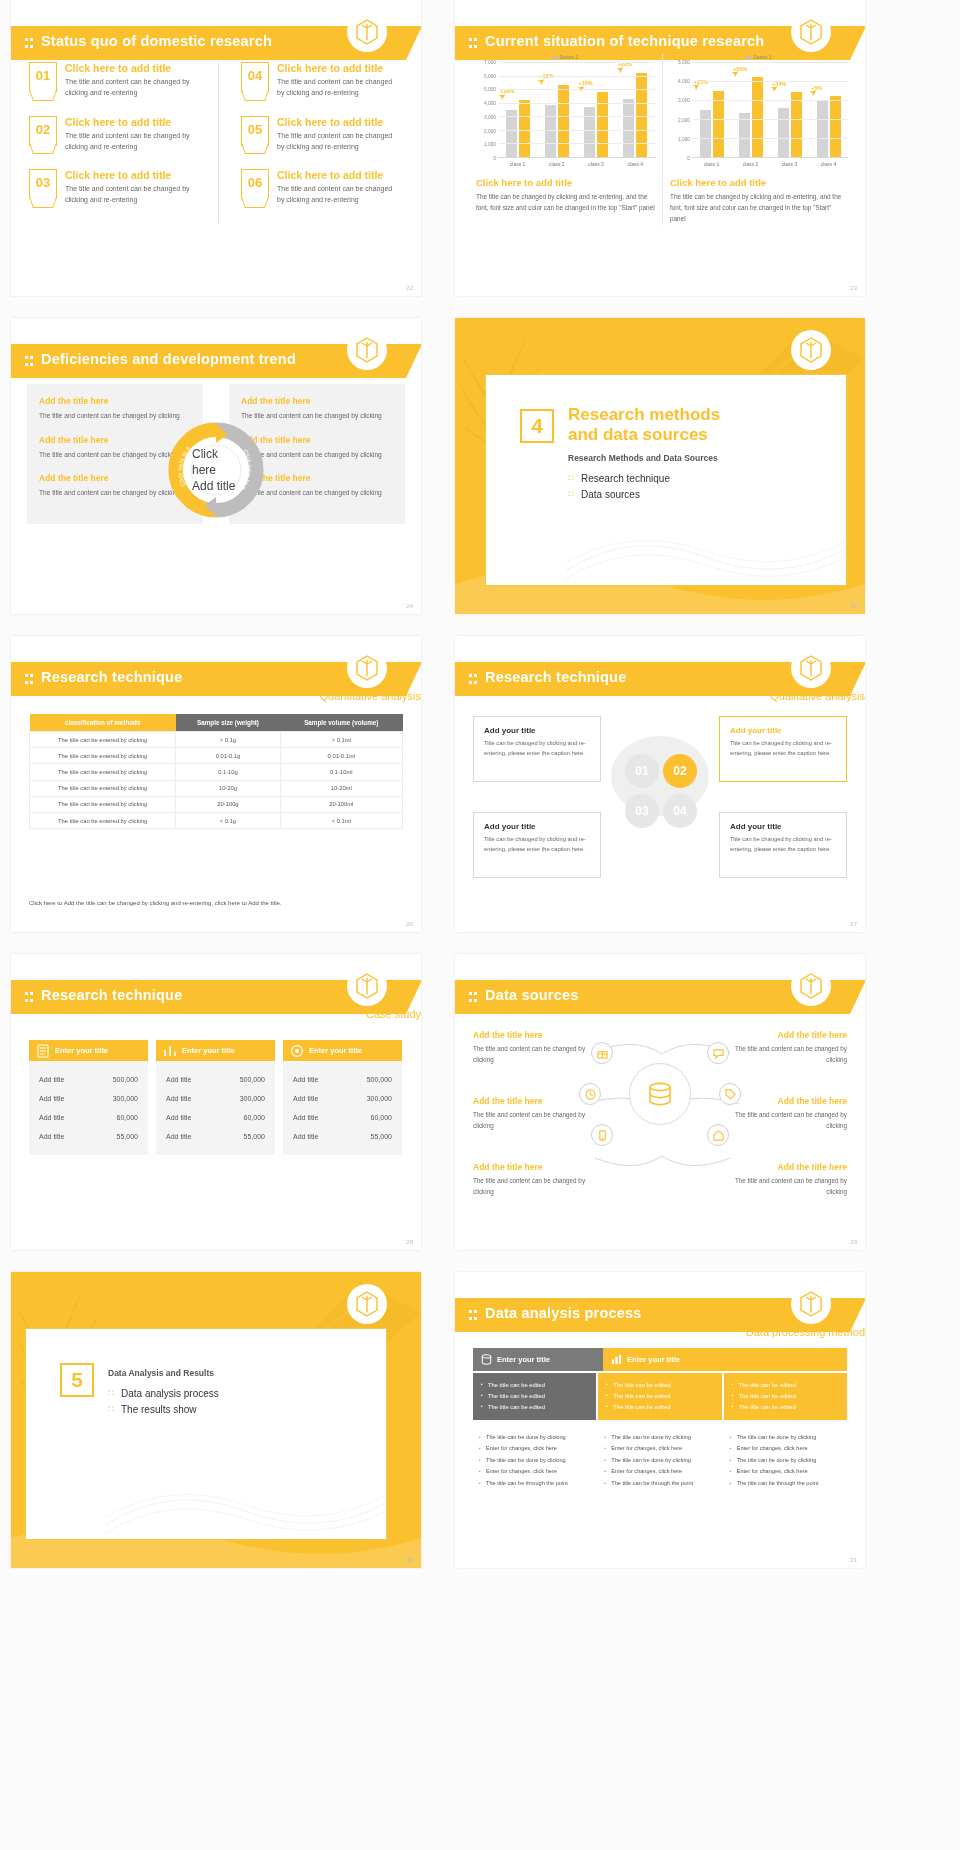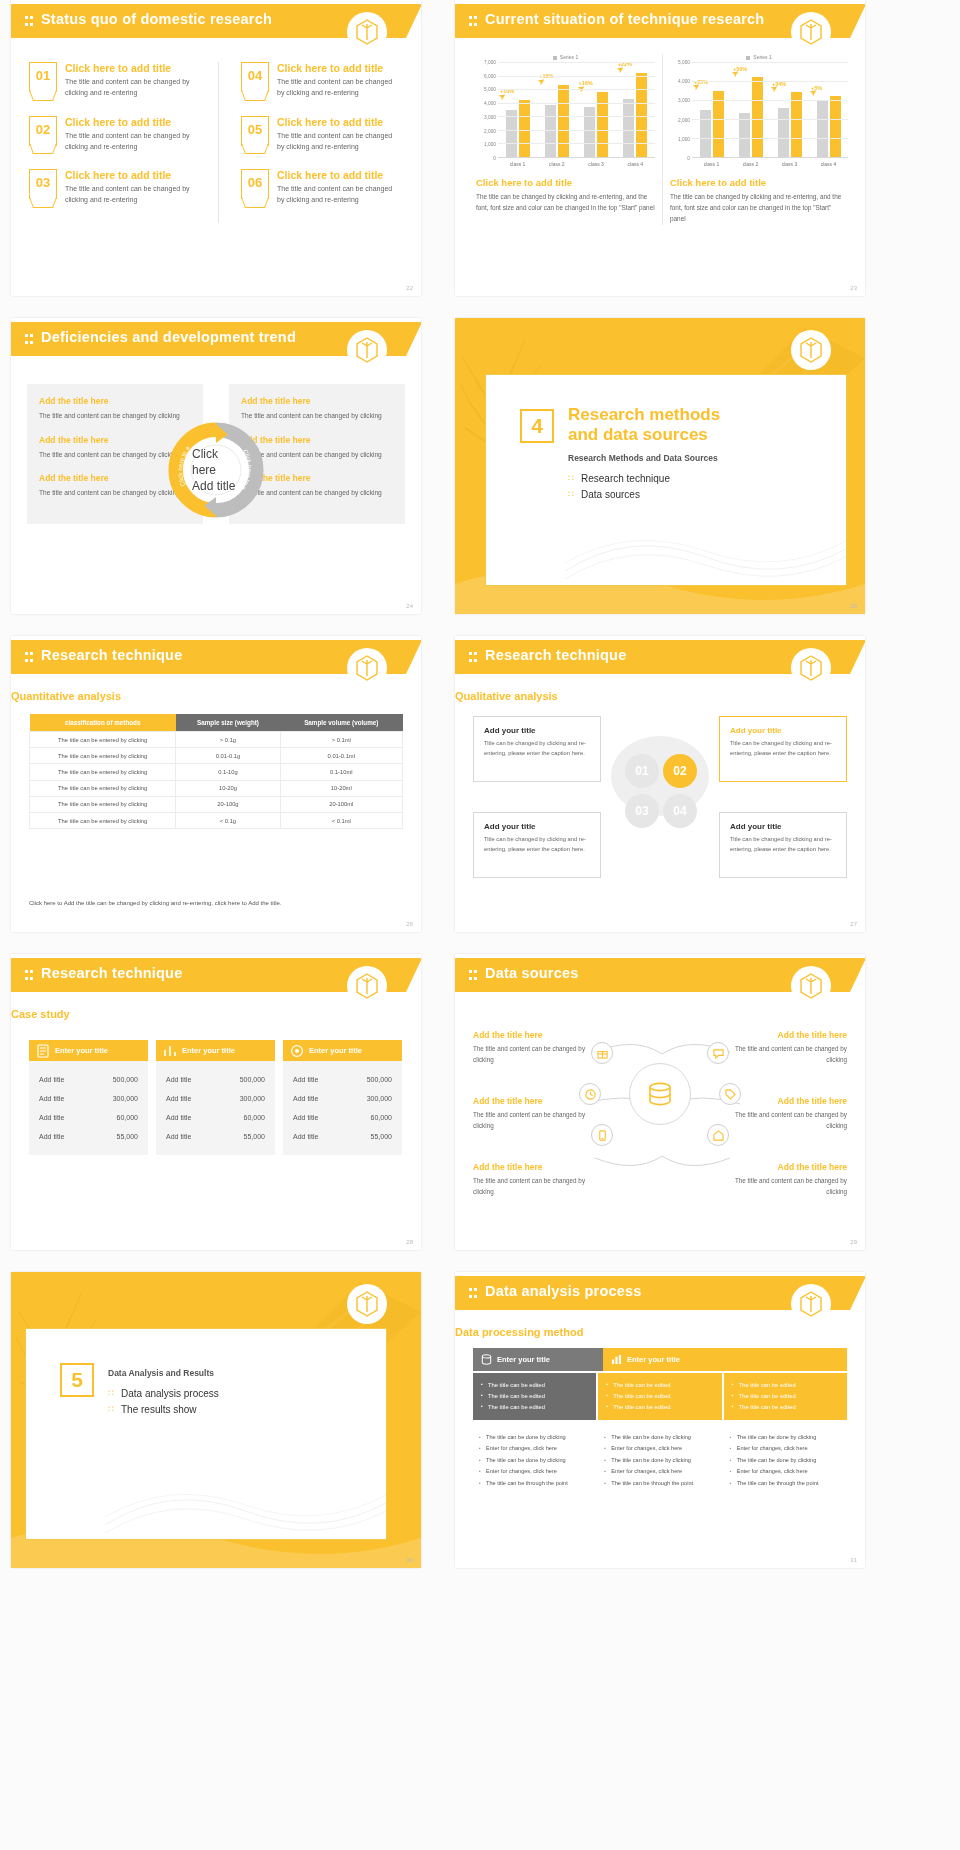--- a/index.html
+++ b/index.html
@@ -14,21 +14,21 @@
     width:410px; height:296px;
     background:#ffffff;
     position:relative;
     margin:0 25px 22px 11px;
     box-shadow:0 0 2px rgba(0,0,0,.12);
     overflow:hidden;
   }
   .slide:nth-child(even){ margin-left:9px; margin-right:16px; }
   
   .hdr {
-    position:absolute; left:0; top:4px; right:0; height:34px;
+    position:absolute; left:0; top:26px; right:0; height:34px;
     background:#fbc02d;
   }
   .hdr:after{
     content:""; position:absolute; right:-1px; top:0; width:16px; height:34px;
     background:#ffffff;
     clip-path:polygon(100% 0, 100% 100%, 0 100%);
   }
   .hdr .dots{
     position:absolute; left:14px; top:11px; width:9px; height:12px;
   }
@@ -141,21 +141,21 @@
   .sechd h1{ color:#fbc02d; font-size:17px; font-weight:bold; line-height:1.15; }
   .sechd h3{ color:#555; font-size:8.5px; font-weight:bold; margin-top:9px; }
   .seclist{ margin-left:48px; margin-top:10px; }
   .seclist div{ font-size:10px; color:#333; margin-bottom:5px; position:relative;
     padding-left:13px; }
   .seclist div:before{
     content:"∷"; position:absolute; left:0; color:#fbc02d; font-size:9px;
   }
   .mesh{ position:absolute; right:0; bottom:0; width:78%; height:62px; opacity:.55; }
   
-  .sbt{ text-align:left; color:#fbc02d; font-size:11px; font-weight:bold;
+  .sbt{ text-align:right; color:#fbc02d; font-size:11px; font-weight:normal;
         position:absolute; left:0; right:0; top:54px; }
   table.qt{ position:absolute; left:18px; right:18px; top:78px;
     border-collapse:collapse; width:374px; }
   table.qt th{ font-size:6.3px; color:#fff; padding:5px 4px; font-weight:bold; }
   table.qt th.a{ background:#fbc02d; }
   table.qt th.b{ background:#6d6d6d; }
   table.qt td{ font-size:5.8px; color:#555; padding:4.6px 4px; text-align:center;
     border:1px solid #ececec; }
   table.qt td:first-child{ text-align:center; }
   .foot{ position:absolute; left:18px; right:18px; bottom:26px;

